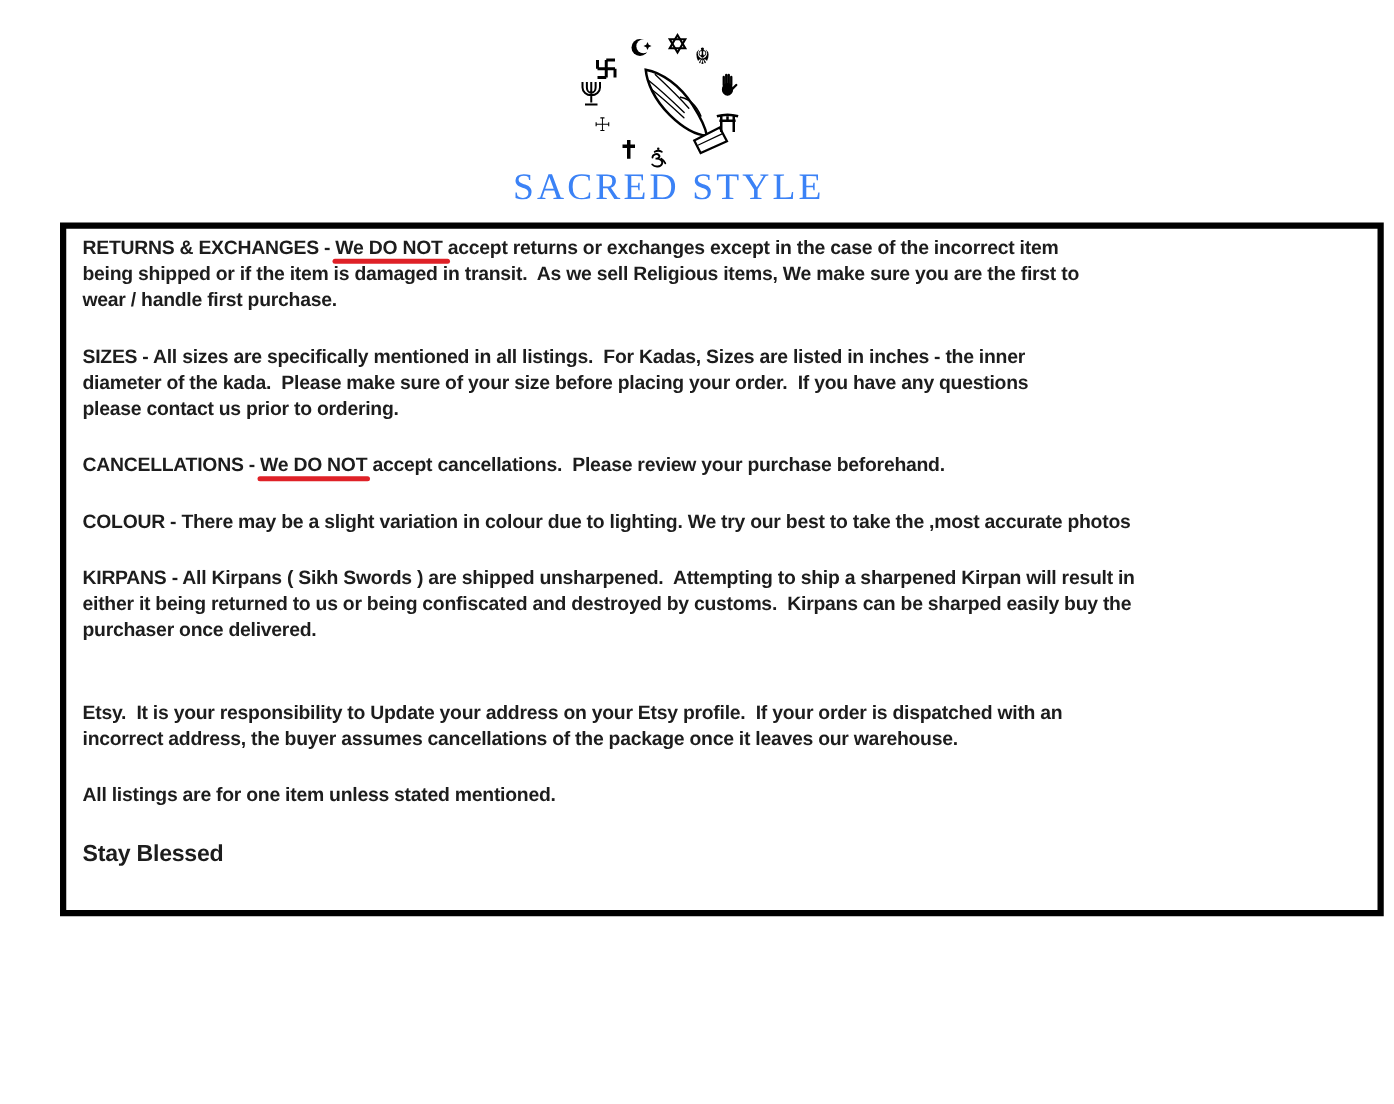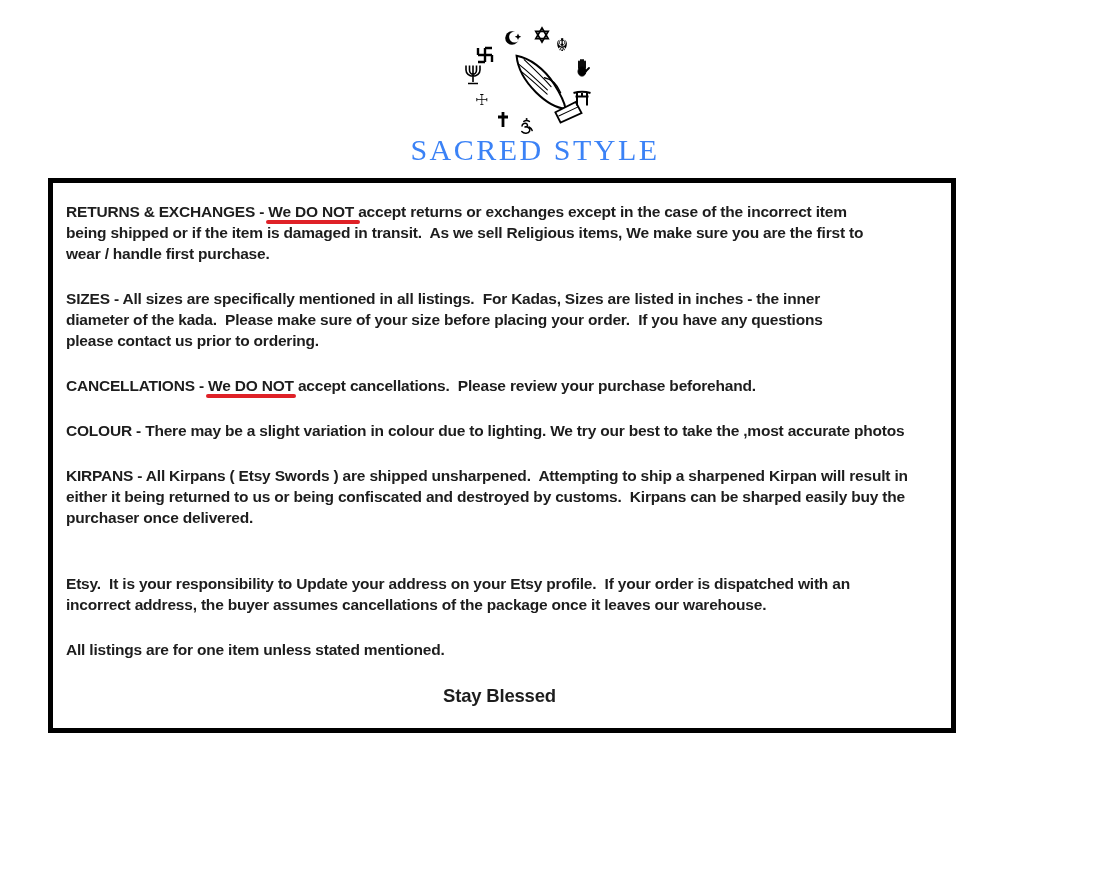--- a/index.html
+++ b/index.html
@@ -31,26 +31,26 @@
     letter-spacing: 2.5px;
     color: #3b82f6;
     white-space: nowrap;
   }
 
   
   .policy-box {
     position: absolute;
     left: 48px;
     top: 178px;
-    width: 908px;
+    width: 1059px;
     height: 555px;
     box-sizing: border-box;
     border: 5px solid #000000;
     background: #ffffff;
-    padding: 18px 18px 0 13px;
+    padding: 5px 18px 0 13px;
     color: #1d1d1d;
     font-weight: bold;
     font-size: 15.5px;
     line-height: 21px;
     letter-spacing: -0.2px;
   }
   .policy-box p { margin: 0 0 24px 0; }
   .policy-box p.extra-gap { margin-top: 13px; }
   .policy-box span { white-space: pre-wrap; }
   .redline {
@@ -64,21 +64,20 @@
     right: -2px;
     bottom: -2px;
     height: 4.5px;
     border-radius: 3px;
     background: var(--red, #df2127);
   }
   .closing {
     font-size: 18.5px;
     line-height: 24px;
     letter-spacing: -0.2px;
-    text-align: center;
   }
   svg text { font-family: "DejaVu Sans", sans-serif; fill: #000; }
 </style>
 </head>
 <body>
 
 <div class="page">
 
   <svg class="logo-art" viewBox="0 0 210 118">
 
@@ -137,20 +136,20 @@
   </svg>
 
   <div class="brand">SACRED STYLE</div>
 
   <div class="policy-box">
     <div id="paragraphs">
         <p><span>RETURNS &amp; EXCHANGES - </span><span class="redline">We DO NOT </span><span>accept returns or exchanges except in the case of the incorrect item</span><br><span>being shipped or if the item is damaged in transit.  As we sell Religious items, We make sure you are the first to</span><br><span>wear / handle first purchase.</span></p>
         <p><span>SIZES - All sizes are specifically mentioned in all listings.  For Kadas, Sizes are listed in inches - the inner</span><br><span>diameter of the kada.  Please make sure of your size before placing your order.  If you have any questions</span><br><span>please contact us prior to ordering.</span></p>
         <p><span>CANCELLATIONS - </span><span class="redline">We DO NOT</span><span> accept cancellations.  Please review your purchase beforehand.</span></p>
         <p class="extra-gap"><span>COLOUR - There may be a slight variation in colour due to lighting. We try our best to take the ,most accurate photos</span></p>
-        <p><span>KIRPANS - All Kirpans ( Etsy Swords ) are shipped unsharpened.  Attempting to ship a sharpened Kirpan will result in</span><br><span>either it being returned to us or being confiscated and destroyed by customs.  Kirpans can be sharped easily buy the</span><br><span>purchaser once delivered.</span></p>
+        <p><span>KIRPANS - All Kirpans ( Sikh Swords ) are shipped unsharpened.  Attempting to ship a sharpened Kirpan will result in</span><br><span>either it being returned to us or being confiscated and destroyed by customs.  Kirpans can be sharped easily buy the</span><br><span>purchaser once delivered.</span></p>
         <p><br><span>Etsy.  It is your responsibility to Update your address on your Etsy profile.  If your order is dispatched with an</span><br><span>incorrect address, the buyer assumes cancellations of the package once it leaves our warehouse.</span></p>
         <p><span>All listings are for one item unless stated mentioned.</span></p>
       </div>
     <div class="closing">Stay Blessed</div>
   </div>
 
 </div>
 
 </body></html>

